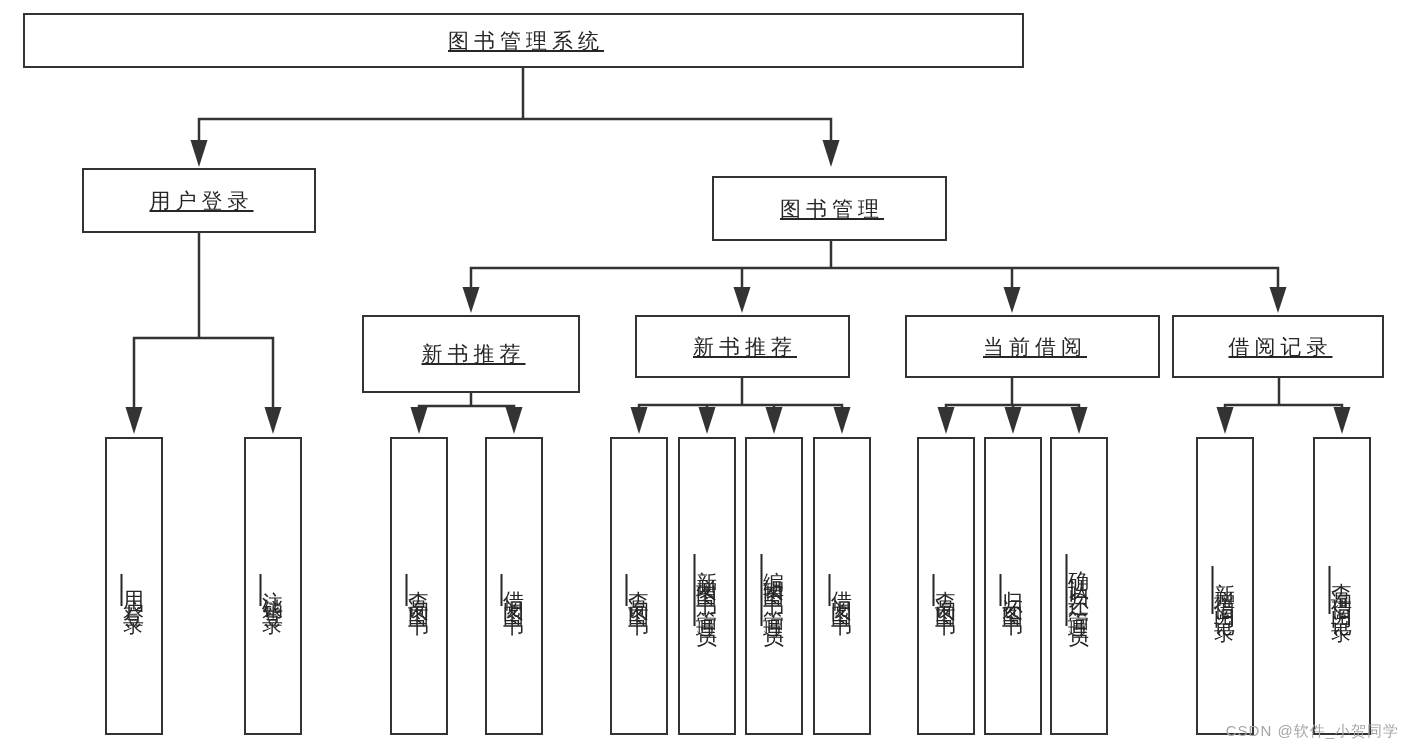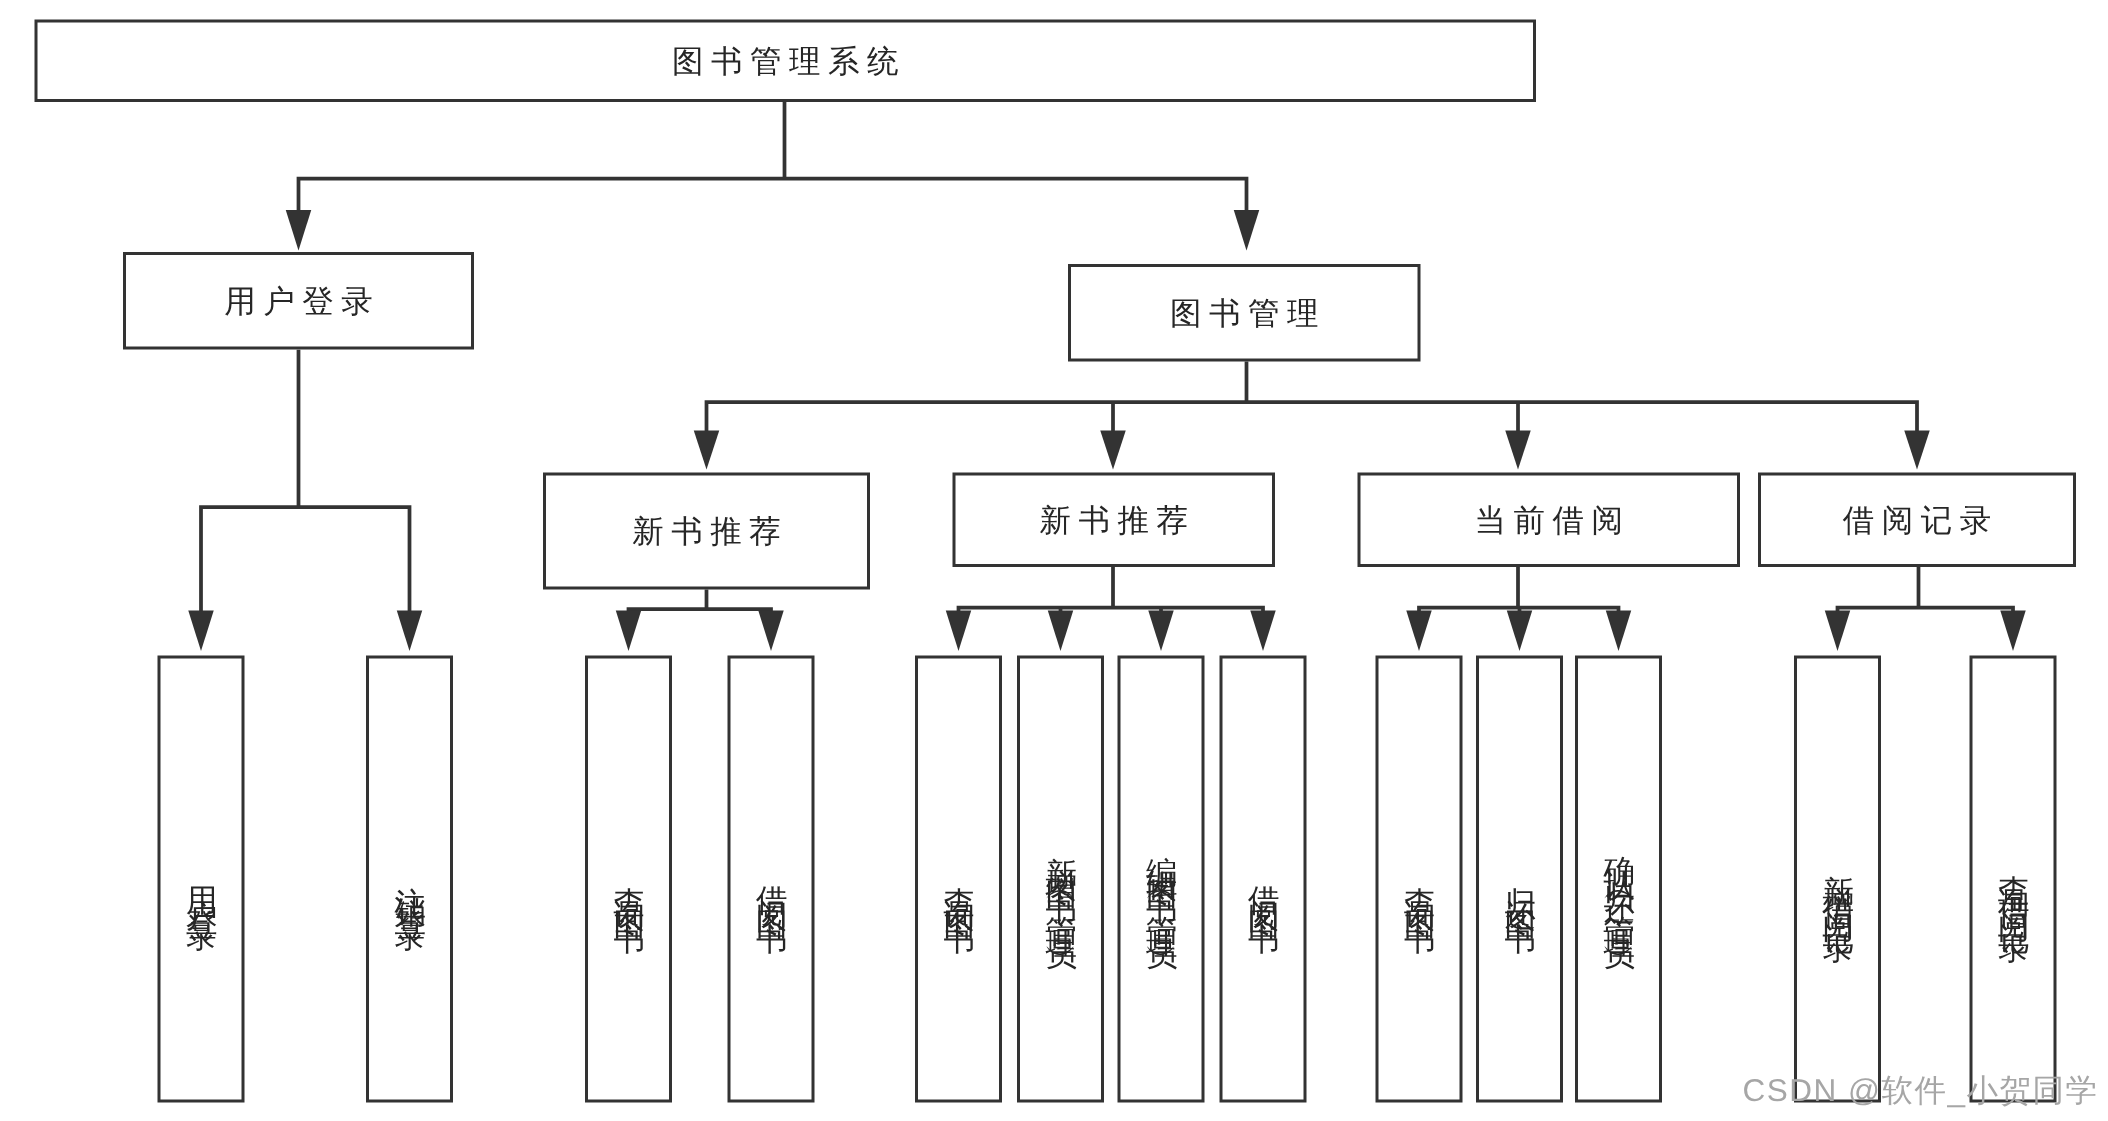--- a/index.html
+++ b/index.html
@@ -7,32 +7,33 @@
     width:1405px;height:747px;overflow:hidden;background:#ffffff;
     font-family:"Liberation Sans",sans-serif;
   }
   .stage{position:relative;width:1405px;height:747px;background:#ffffff;}
   .wires{position:absolute;left:0;top:0;z-index:0;}
   .box{
     position:absolute;box-sizing:border-box;background:#ffffff;
     border:2px solid #333333;z-index:1;
     display:flex;align-items:center;justify-content:center;
     color:#262626;
+    text-decoration:underline;
   }
   .h-label{
     font-size:21px;letter-spacing:5px;margin-right:-5px;white-space:nowrap;
   }
   .v-label{
     writing-mode:vertical-rl;text-orientation:mixed;
     font-size:21px;letter-spacing:8px;margin-bottom:-8px;line-height:1;
     white-space:nowrap;
   }
   .watermark{
     position:absolute;right:6px;bottom:6px;z-index:3;
-    font-size:21px;letter-spacing:1px;color:#a6a6a6;white-space:nowrap;
+    font-size:15px;letter-spacing:1px;color:#a6a6a6;white-space:nowrap;
   }
 </style>
 </head>
 <body>
 
 <div class="stage">
 
   <svg class="wires" width="1405" height="747" viewBox="0 0 1405 747" aria-hidden="true">
     <g stroke="#333333" stroke-width="2.5" fill="none">
       <path d="M523 68 V119"></path>

